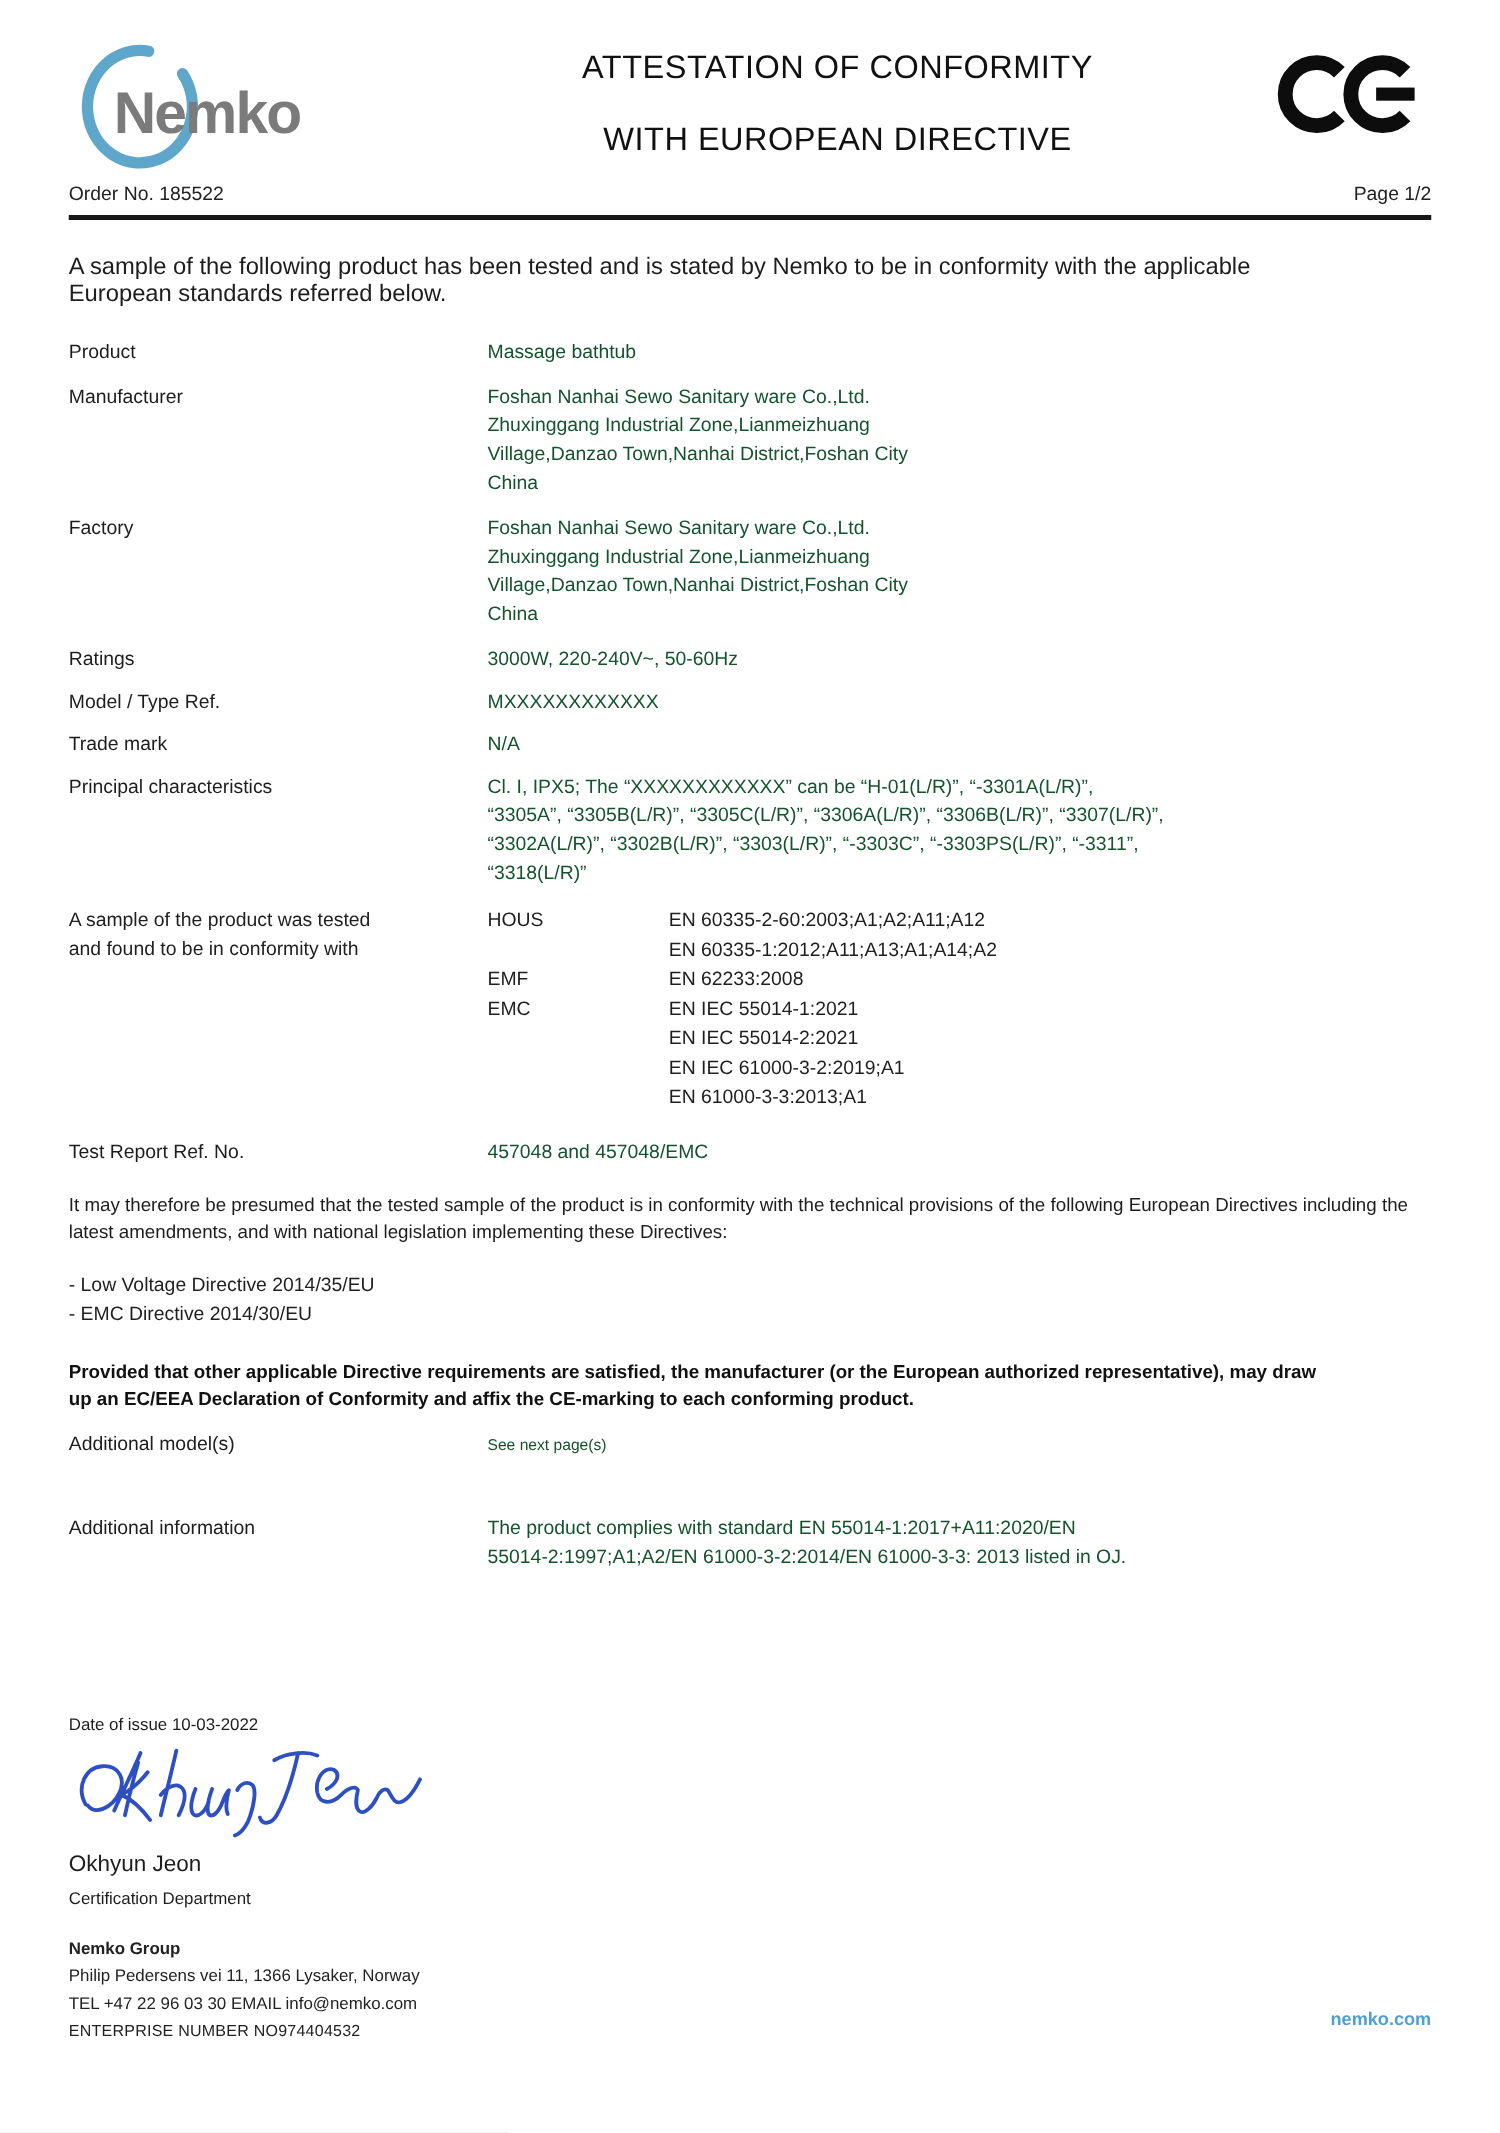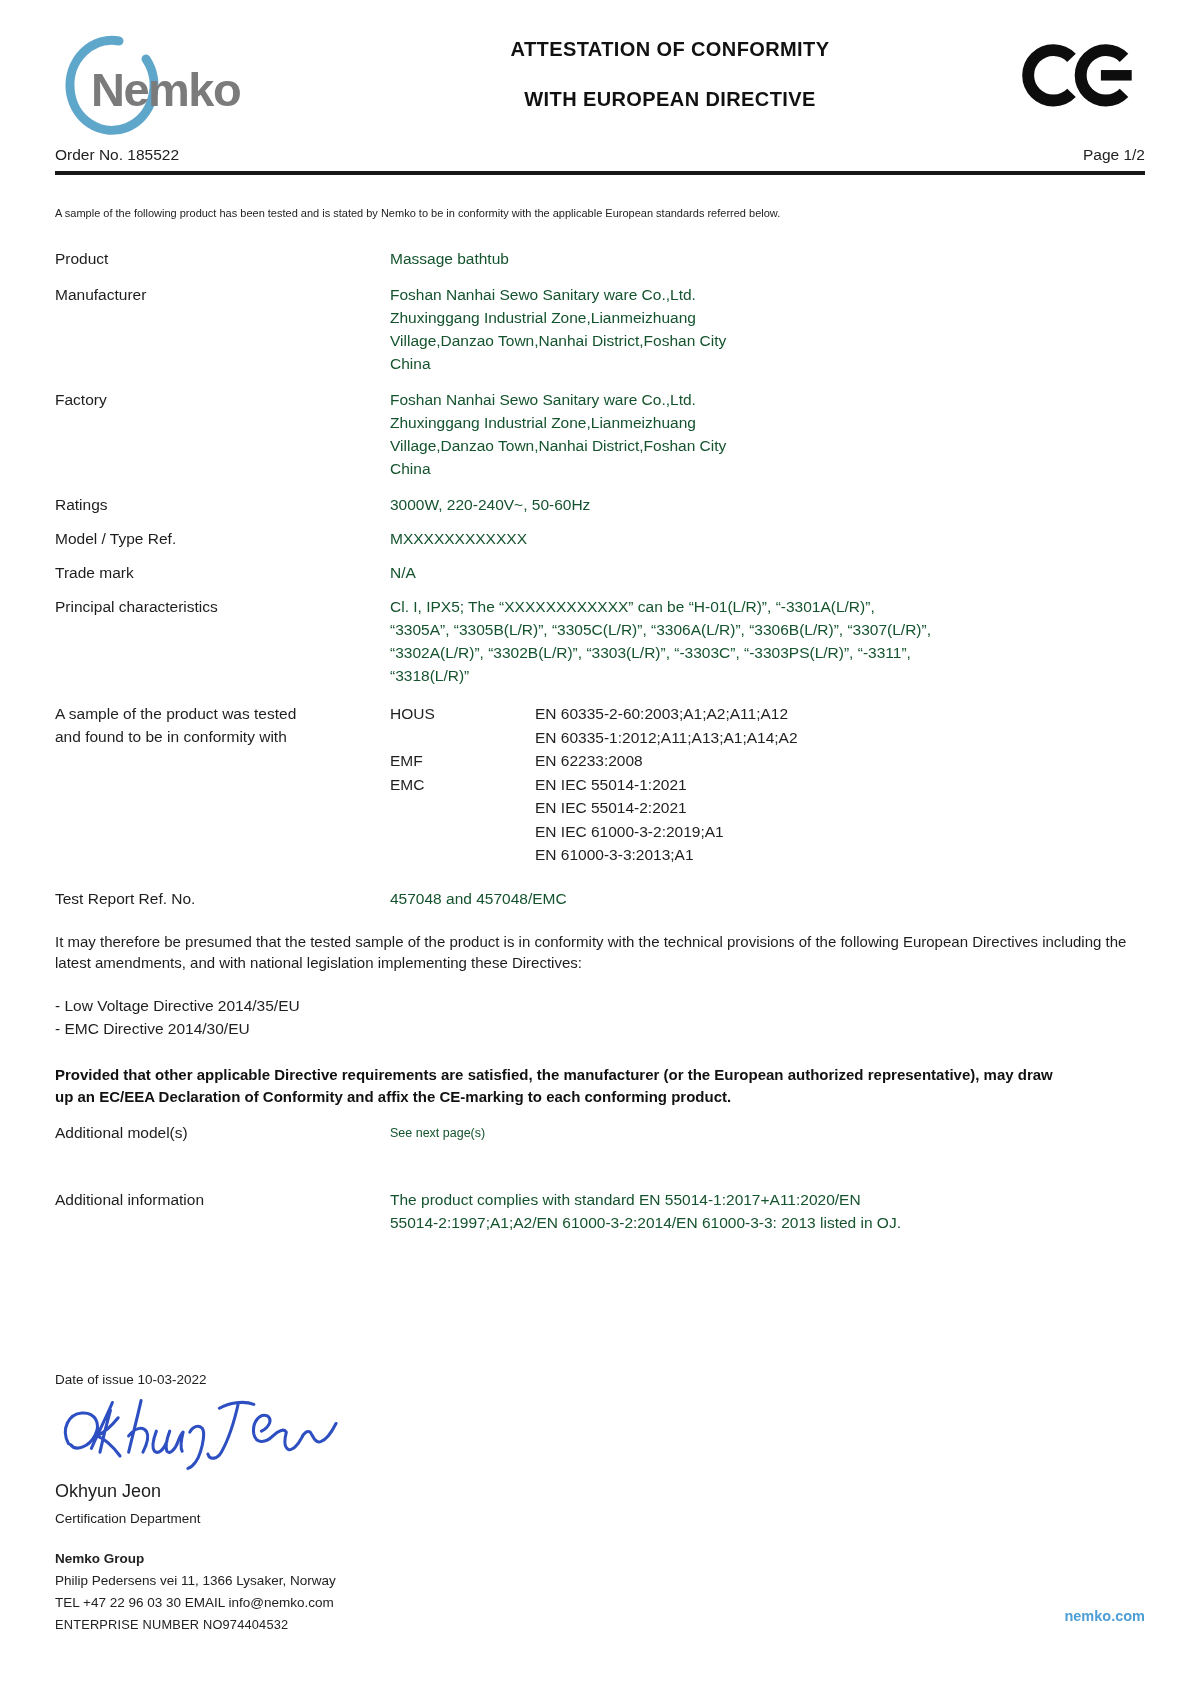--- a/index.html
+++ b/index.html
@@ -12,28 +12,28 @@
     background:#ffffff;
     color:#1f1f1f;
     overflow:hidden;
   }
   .content { padding:26px 55px 0 55px; }
 
   
   .header { display:flex; align-items:flex-start; }
   .logo-wrap { width:285px; flex:0 0 285px; padding-top:6px; }
   .title-block { flex:1; text-align:center; padding-top:12px; }
-  .title-line { font-size:20px; font-weight:bold; letter-spacing:.4px; color:#111; }
+  .title-line { font-size:26px; font-weight:normal; letter-spacing:.4px; color:#111; }
   .title-line + .title-line { margin-top:27px; }
   .ce-wrap { width:145px; flex:0 0 145px; display:flex; justify-content:flex-end; padding-top:4px; }
 
   .order-row { display:flex; justify-content:space-between; margin-top:4px; font-size:15.5px; color:#222; }
   .rule { height:4px; background:#181818; margin-top:7px; }
 
-  .intro { margin-top:27px; font-size:11px; line-height:22px; max-width:950px; color:#1d1d1d; }
+  .intro { margin-top:27px; font-size:19px; line-height:22px; max-width:950px; color:#1d1d1d; }
 
   
   .fields { margin-top:23px; }
   .field-row { display:flex; margin-bottom:13px; }
   .field-label { width:335px; flex:0 0 335px; font-size:15.5px; line-height:23px; color:#1d1d1d; }
   .field-value { flex:1; font-size:15.5px; line-height:23px; color:#14532d; }
   .field-row.tight { margin-bottom:11px; }
 
   
   .conformity { display:flex; margin-top:15px; }

